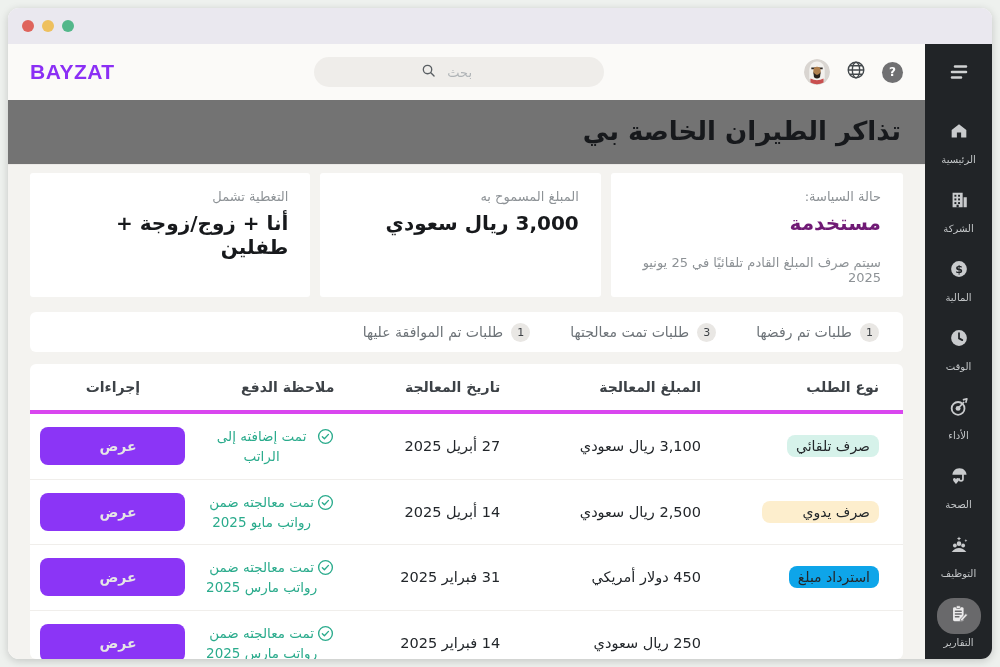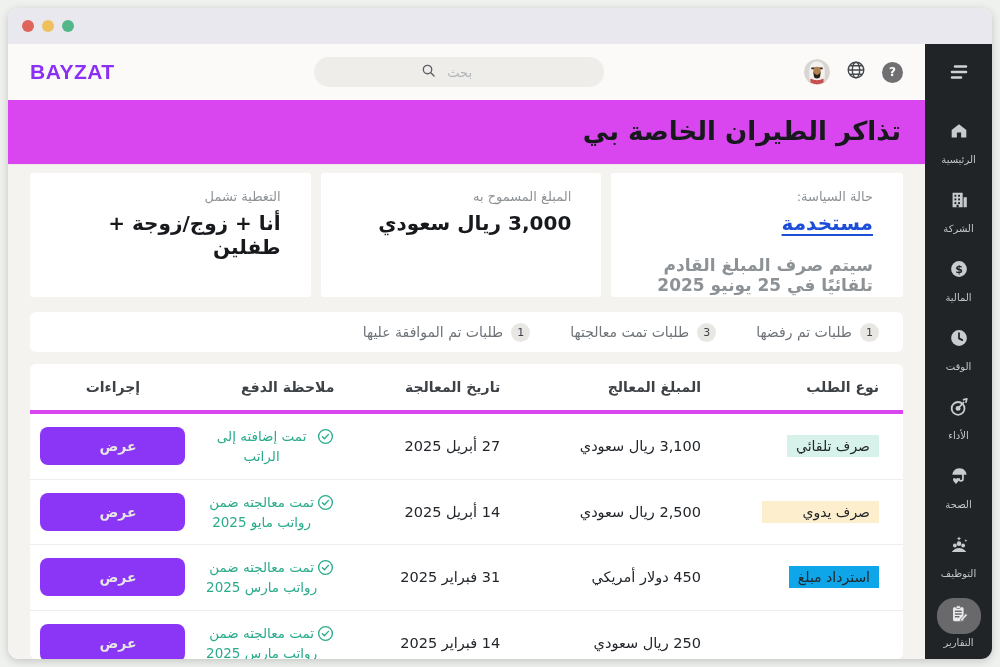--- a/index.html
+++ b/index.html
@@ -33,43 +33,43 @@
   .topbar { height:56px; flex:none; background:#fbfaf8; display:flex; align-items:center; padding:0 22px; }
   .top-icons { display:flex; align-items:center; gap:15px; }
   .help-badge { width:21px; height:21px; border-radius:50%; background:#707072; color:#fff; font-size:12px; font-weight:bold; display:flex; align-items:center; justify-content:center; cursor:pointer; }
   .avatar { width:26px; height:26px; border-radius:50%; overflow:hidden; cursor:pointer; }
   .search-zone { flex:1; display:flex; justify-content:center; }
   .search-pill { direction:ltr; width:290px; height:30px; background:#efedea; border-radius:15px; display:flex; align-items:center; justify-content:center; gap:9px; }
   .search-pill input { border:none; background:transparent; outline:none; width:52px; font-family:inherit; font-size:13px; color:#5a5f63; direction:rtl; text-align:left; }
   .search-pill input::placeholder { color:#b0b4b7; }
   .logo { font-size:21px; font-weight:800; color:#8b2ff5; letter-spacing:.5px; cursor:pointer; font-family:Liberation Sans, sans-serif; }
   
-  .title-section { flex:none; background:#d946ef; padding:16px 24px 18px; border-bottom:1px solid #ebe9e6; }
+  .title-section { flex:none; background:#737373; padding:16px 24px 18px; border-bottom:1px solid #ebe9e6; }
   .page-title { margin:0; font-size:26px; font-weight:700; color:#17191c; text-align:right; }
   
   .content { flex:1; min-height:0; overflow:hidden; padding:8px 22px 0; display:flex; flex-direction:column; }
   .cards { flex:none; display:flex; gap:10px; }
-  .card { flex:1; background:#fff; border-radius:3px; padding:16px 30px; height:124px; }
+  .card { flex:1; background:#fff; border-radius:3px; padding:16px 22px; height:124px; }
   .card-label { font-size:13px; color:#8d9296; }
   .card-value { font-size:20px; font-weight:700; color:#17191c; margin-top:7px; }
-  .card-value.pink { color:#1d4ed8; text-decoration:underline; text-underline-offset:4px; }
-  .card-note { font-size:17px; color:#8d9296; margin-top:20px;font-weight:bold; }
+  .card-value.pink { color:#701a75; text-underline-offset:4px; }
+  .card-note { font-size:13px; color:#8d9296; margin-top:20px; }
   
   .tabs { flex:none; background:#fff; border-radius:6px; margin-top:15px; height:40px; display:flex; align-items:center; gap:40px; padding:0 24px; }
   .tab { display:flex; align-items:center; gap:8px; font-size:14px; color:#6d7378; cursor:pointer; }
   .tab-badge { width:19px; height:19px; border-radius:50%; background:#e9e7e4; color:#3f4347; font-size:11px; display:flex; align-items:center; justify-content:center; }
   
   .table-card { flex:1; min-height:0; background:#fff; border-radius:6px; margin-top:12px; overflow:hidden; }
   table { width:100%; border-collapse:collapse; }
   col.c-type{width:22%} col.c-amount{width:23%} col.c-date{width:19%} col.c-note{width:17%} col.c-action{width:19%}
   th { font-size:14px; font-weight:700; color:#3d4247; text-align:right; padding:15px 10px; border-bottom:4px solid #d946ef; }
   th:first-child, td:first-child { padding-right:24px; }
   th:last-child, td:last-child { text-align:center; }
   td { font-size:14.5px; color:#22262a; text-align:right; padding:12px 10px; border-bottom:1px solid #f0eeeb; height:65px; vertical-align:middle; }
-  .type-badge { display:inline-block; padding:3px 9px; border-radius:0; font-size:14px; color:#23272a; }
+  .type-badge { display:inline-block; padding:3px 9px; border-radius:8px; font-size:14px; color:#23272a; }
   .type-badge.mint { background:#d6f2ea; }
   .type-badge.yellow { background:#fdeecd;padding-left:40px; }
   .type-badge.blue { background:#0ea5e9; }
   .note-wrap { display:flex; align-items:flex-start; }
   .note-wrap svg { flex:none; margin-top:2px; }
   .note-text { color:#2aab8c; font-size:13.5px; line-height:1.5; max-width:132px; text-align:center; }
   .view-btn { background:#8b35f6; color:#e5e5e5; border:none; border-radius:8px; width:145px; height:38px; font-size:14px; font-weight:700; font-family:inherit; cursor:pointer;padding-left:16px; }
 </style>
 </head>
 <body>
@@ -272,21 +272,21 @@
             <colgroup>
               <col class="c-type">
                 <col class="c-amount">
                 <col class="c-date">
                 <col class="c-note">
                 <col class="c-action">
             </colgroup>
             <thead>
               <tr>
                 <th>نوع الطلب</th>
-                <th>المبلغ المعالج</th>
+                <th>المبلغ المعالجة</th>
                 <th>تاريخ المعالجة</th>
                 <th>ملاحظة الدفع</th>
                 <th>إجراءات</th>
               </tr>
             </thead>
             <tbody>
 
                 <tr>
                   <td><span class="type-badge mint">صرف تلقائي</span></td>
                   <td>3,100 ريال سعودي</td>

